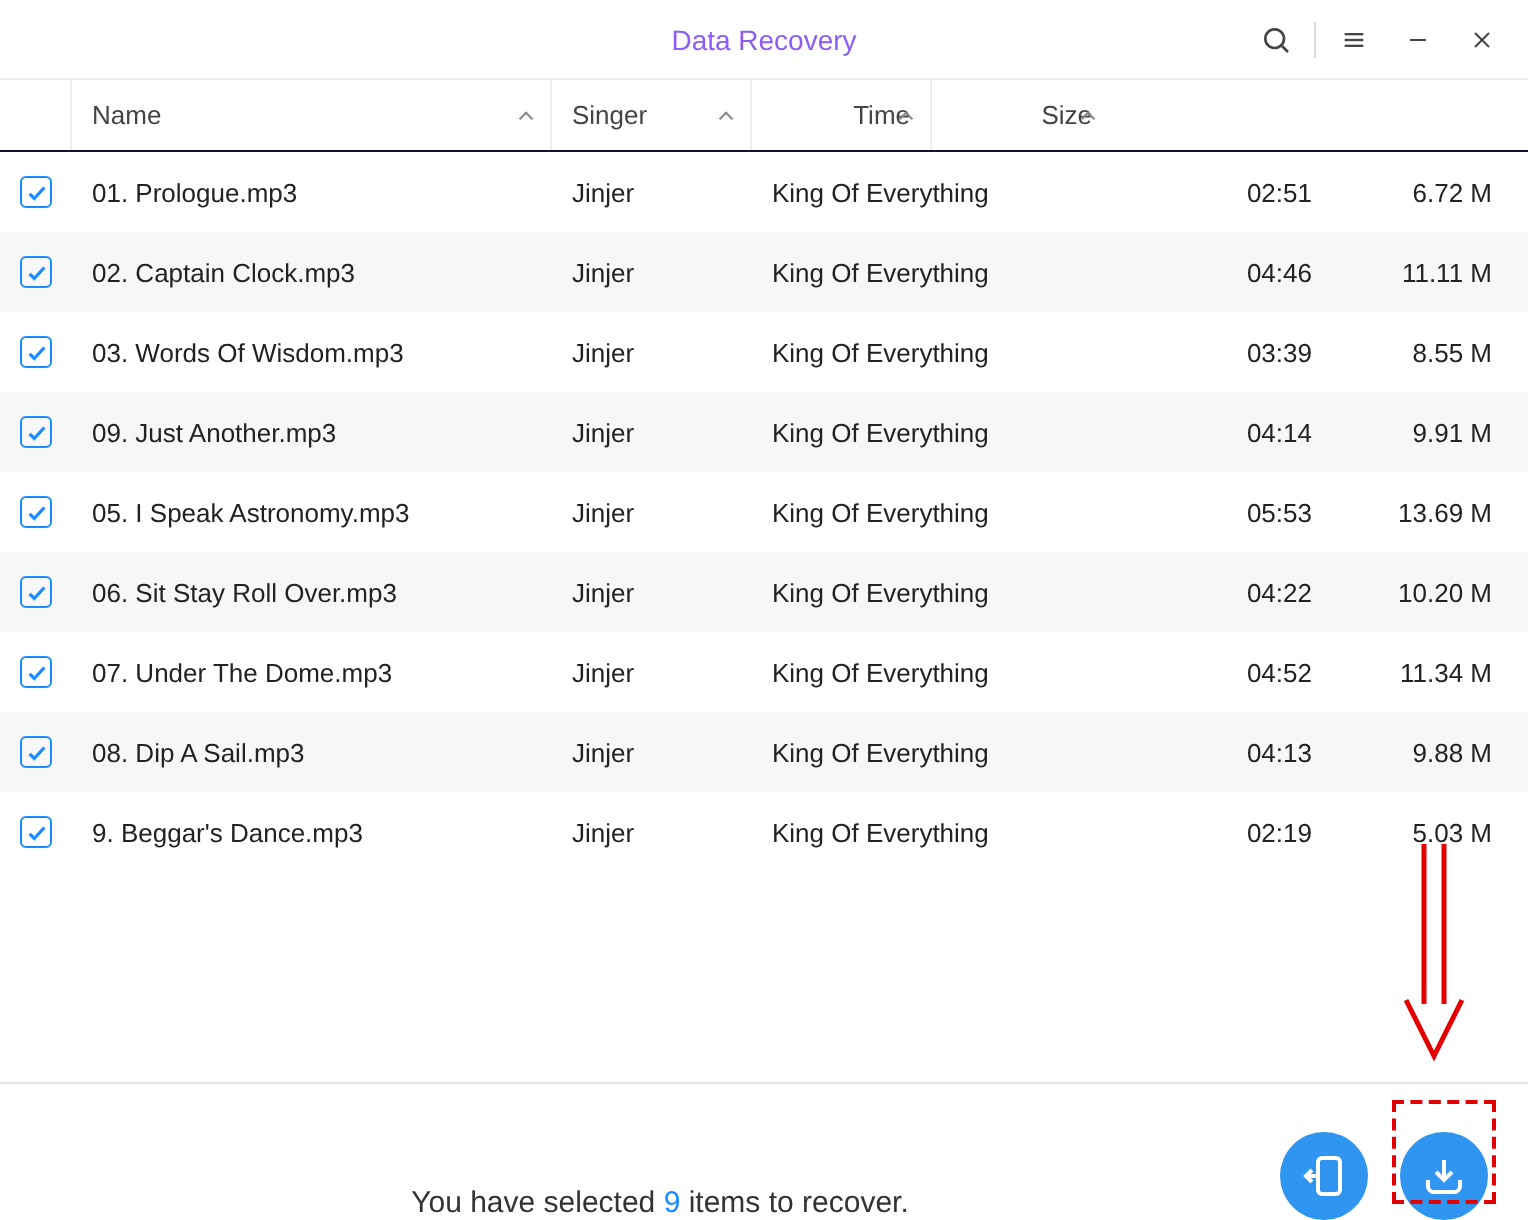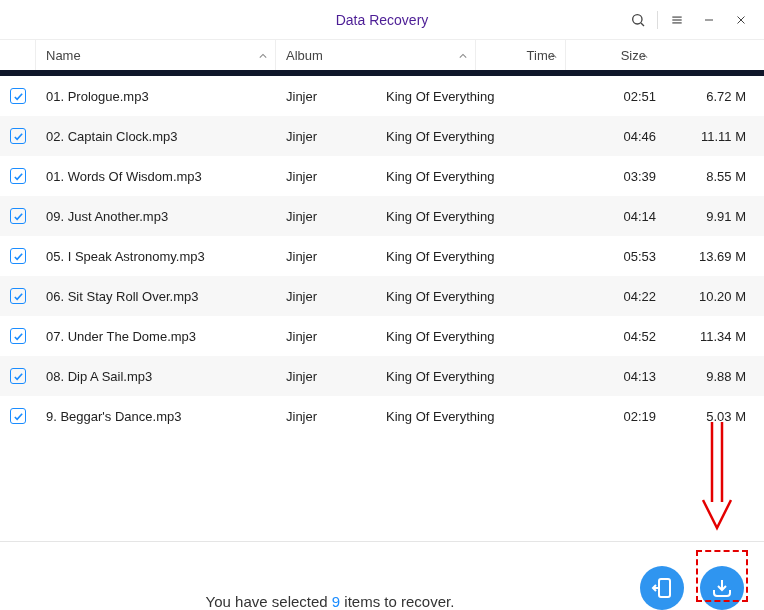--- a/index.html
+++ b/index.html
@@ -18,21 +18,21 @@
   height: 40px;
   display: flex;
   align-items: center;
   position: relative;
   border-bottom: 1px solid #eee;
 }
 .titlebar-title {
   position: absolute;
   left: 0; right: 0;
   text-align: center;
-  color: #4c1d95;
+  color: #8b5cf6;
   font-size: 14px;
   pointer-events: none;
 }
 .titlebar-actions {
   margin-left: auto;
   display: flex;
   align-items: center;
   gap: 2px;
   padding-right: 8px;
 }
@@ -48,21 +48,21 @@
 .vsep {
   width: 1px;
   height: 18px;
   background: #ddd;
   margin: 0 2px;
 }
 .header-row {
   display: flex;
   align-items: center;
   height: 36px;
-  border-bottom: 6px solid #0f172a;
+  border-bottom: 1px solid #0f172a;
   color: #444;
   font-size: 13px;
 }
 .col {
   display: flex;
   align-items: center;
   padding: 0 10px;
   position: relative;
 }
 .col-check { width: 36px; justify-content: center; }
@@ -185,22 +185,22 @@
 </div>
 
 <div class="header-row">
   <div class="col col-check"></div>
   <div class="col col-name">
     <span>Name</span>
     <span class="sort-caret"><svg width="8" height="8" viewBox="0 0 10 10">
           <path d="M1 7 L5 3 L9 7" fill="none" stroke="#888" stroke-width="1.3"></path>
         </svg></span>
   </div>
-  <div class="col col-album">
-    <span>Album</span>
+  <div class="col col-singer">
+    <span>Singer</span>
     <span class="sort-caret"><svg width="8" height="8" viewBox="0 0 10 10">
           <path d="M1 7 L5 3 L9 7" fill="none" stroke="#888" stroke-width="1.3"></path>
         </svg></span>
   </div>
   <div class="col col-time">
     <span>Time</span>
     <span class="sort-caret"><svg width="8" height="8" viewBox="0 0 10 10">
           <path d="M1 7 L5 3 L9 7" fill="none" stroke="#888" stroke-width="1.3"></path>
         </svg></span>
   </div>
@@ -263,21 +263,21 @@
     </div>
     <div class="row">
       <div class="col col-check">
         <div class="checkbox">
           <svg width="11" height="11" viewBox="0 0 24 24" fill="none" stroke="#1a8cff" stroke-width="3.5">
             <polyline points="4 13 9 18 20 6"></polyline>
           </svg>
         </div>
       </div>
       <div class="col col-name">
-        <span>01. Words Of Wisdom.mp3</span>
+        <span>03. Words Of Wisdom.mp3</span>
       </div>
       <div class="col col-singer">
         <span>Jinjer</span>
       </div>
       <div class="col col-album">
         <span>King Of Everything</span>
       </div>
       <div class="col col-time">
         <span>03:39</span>
       </div>

